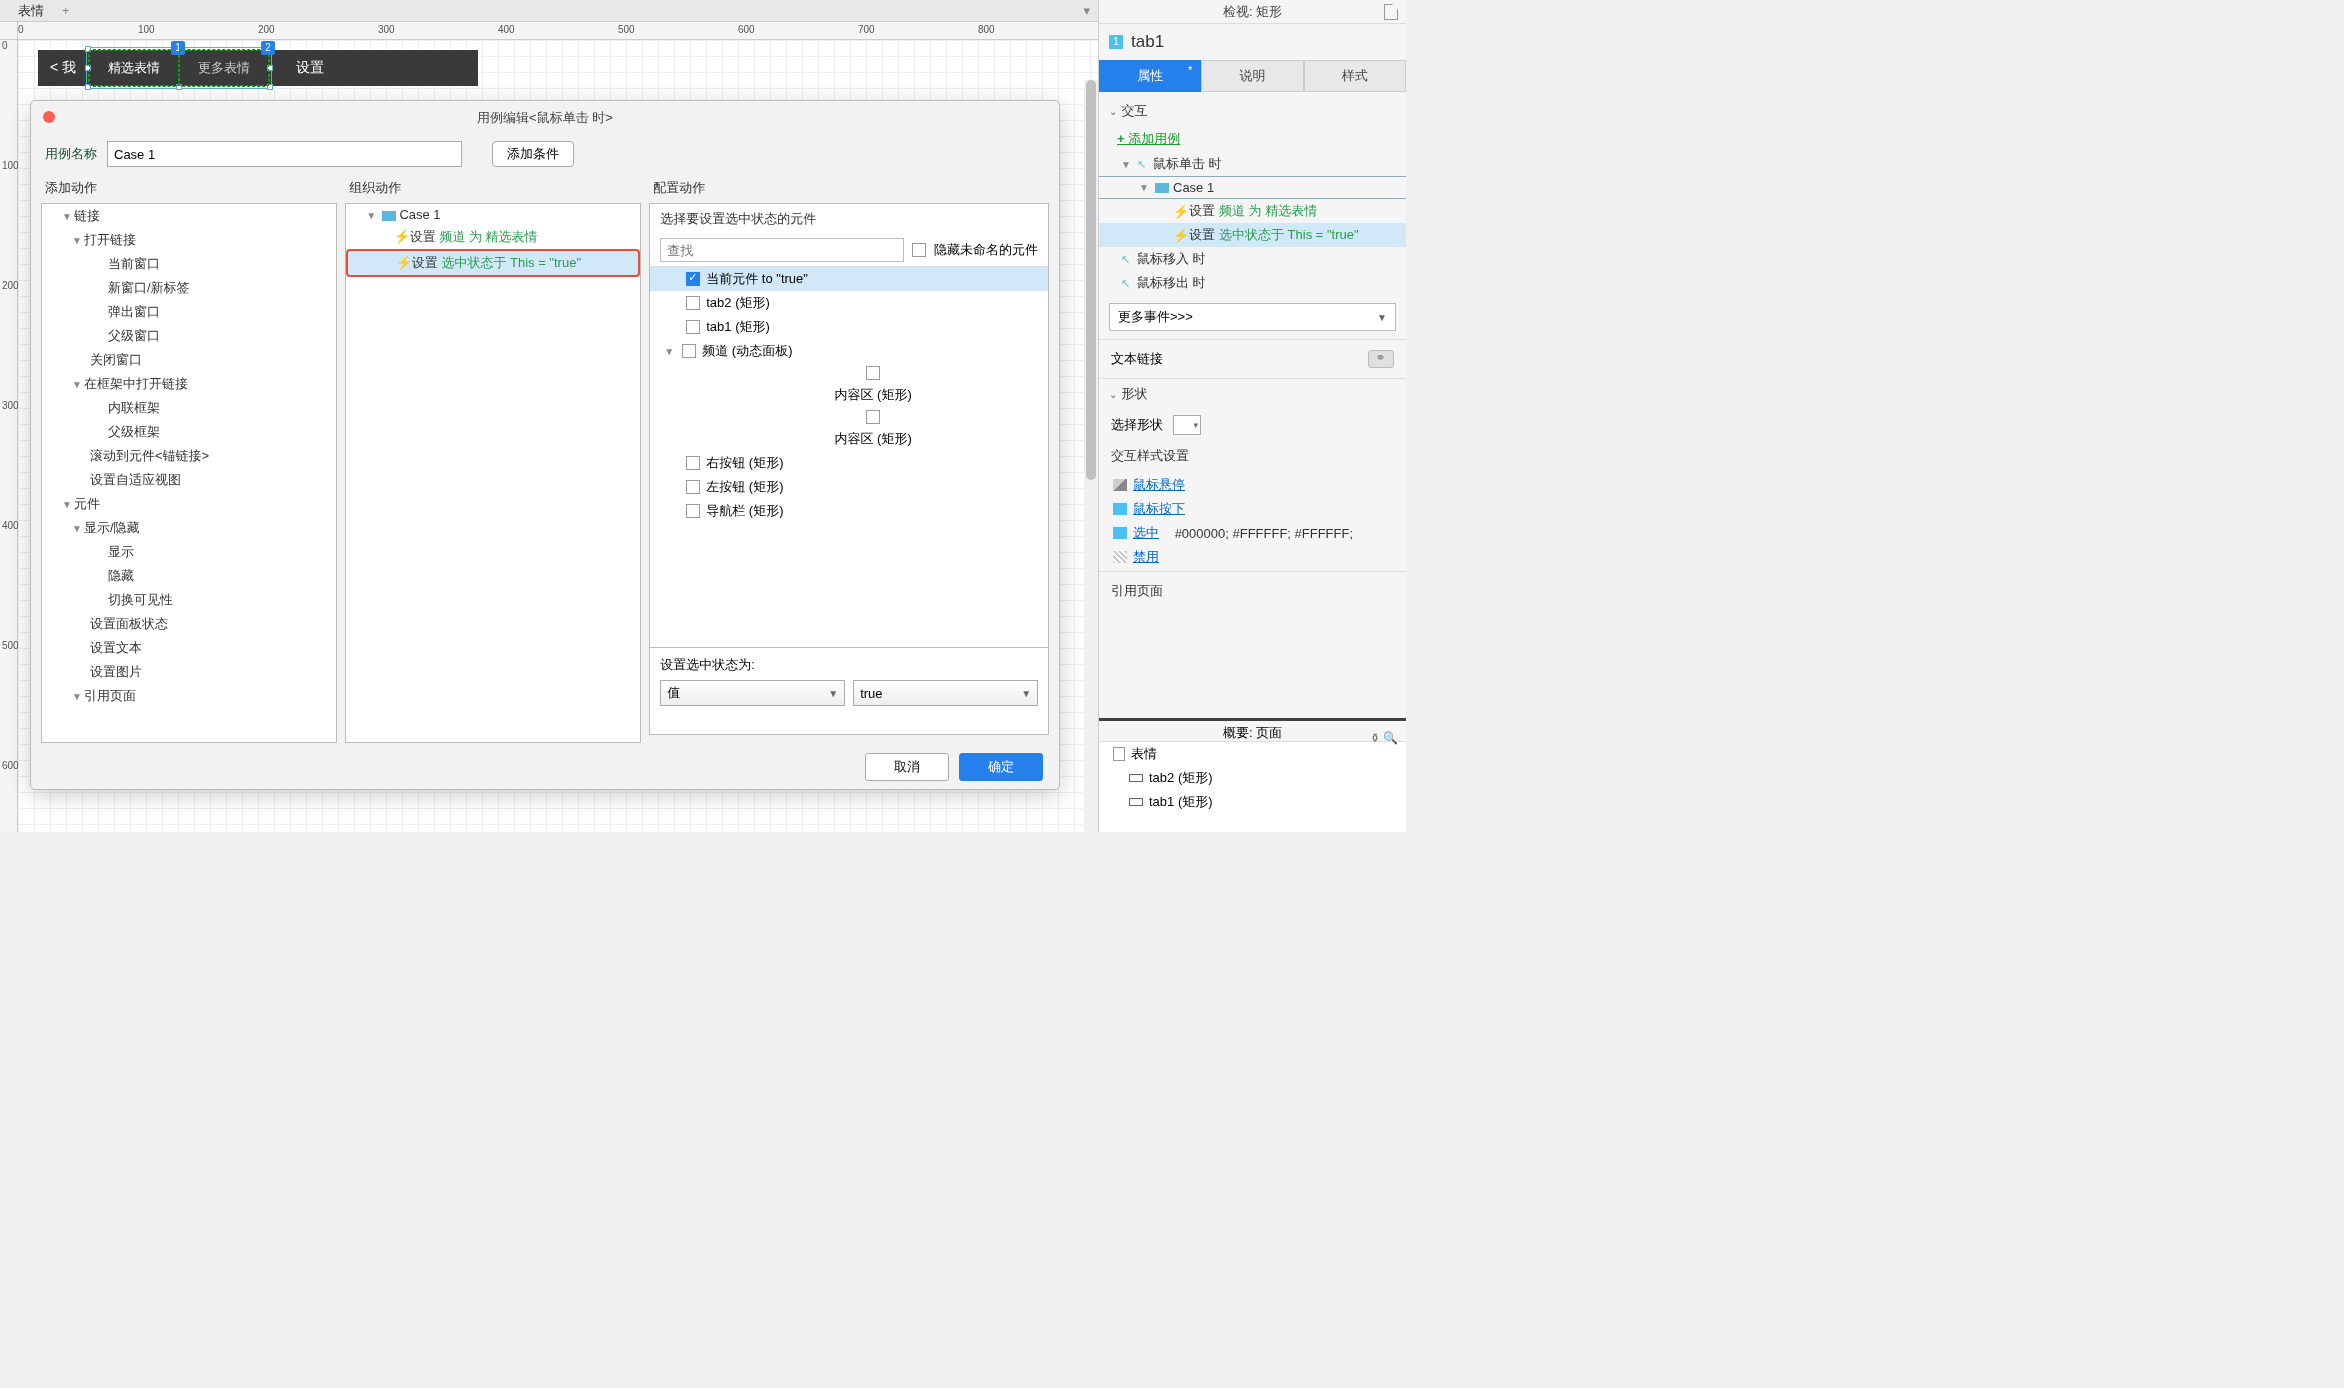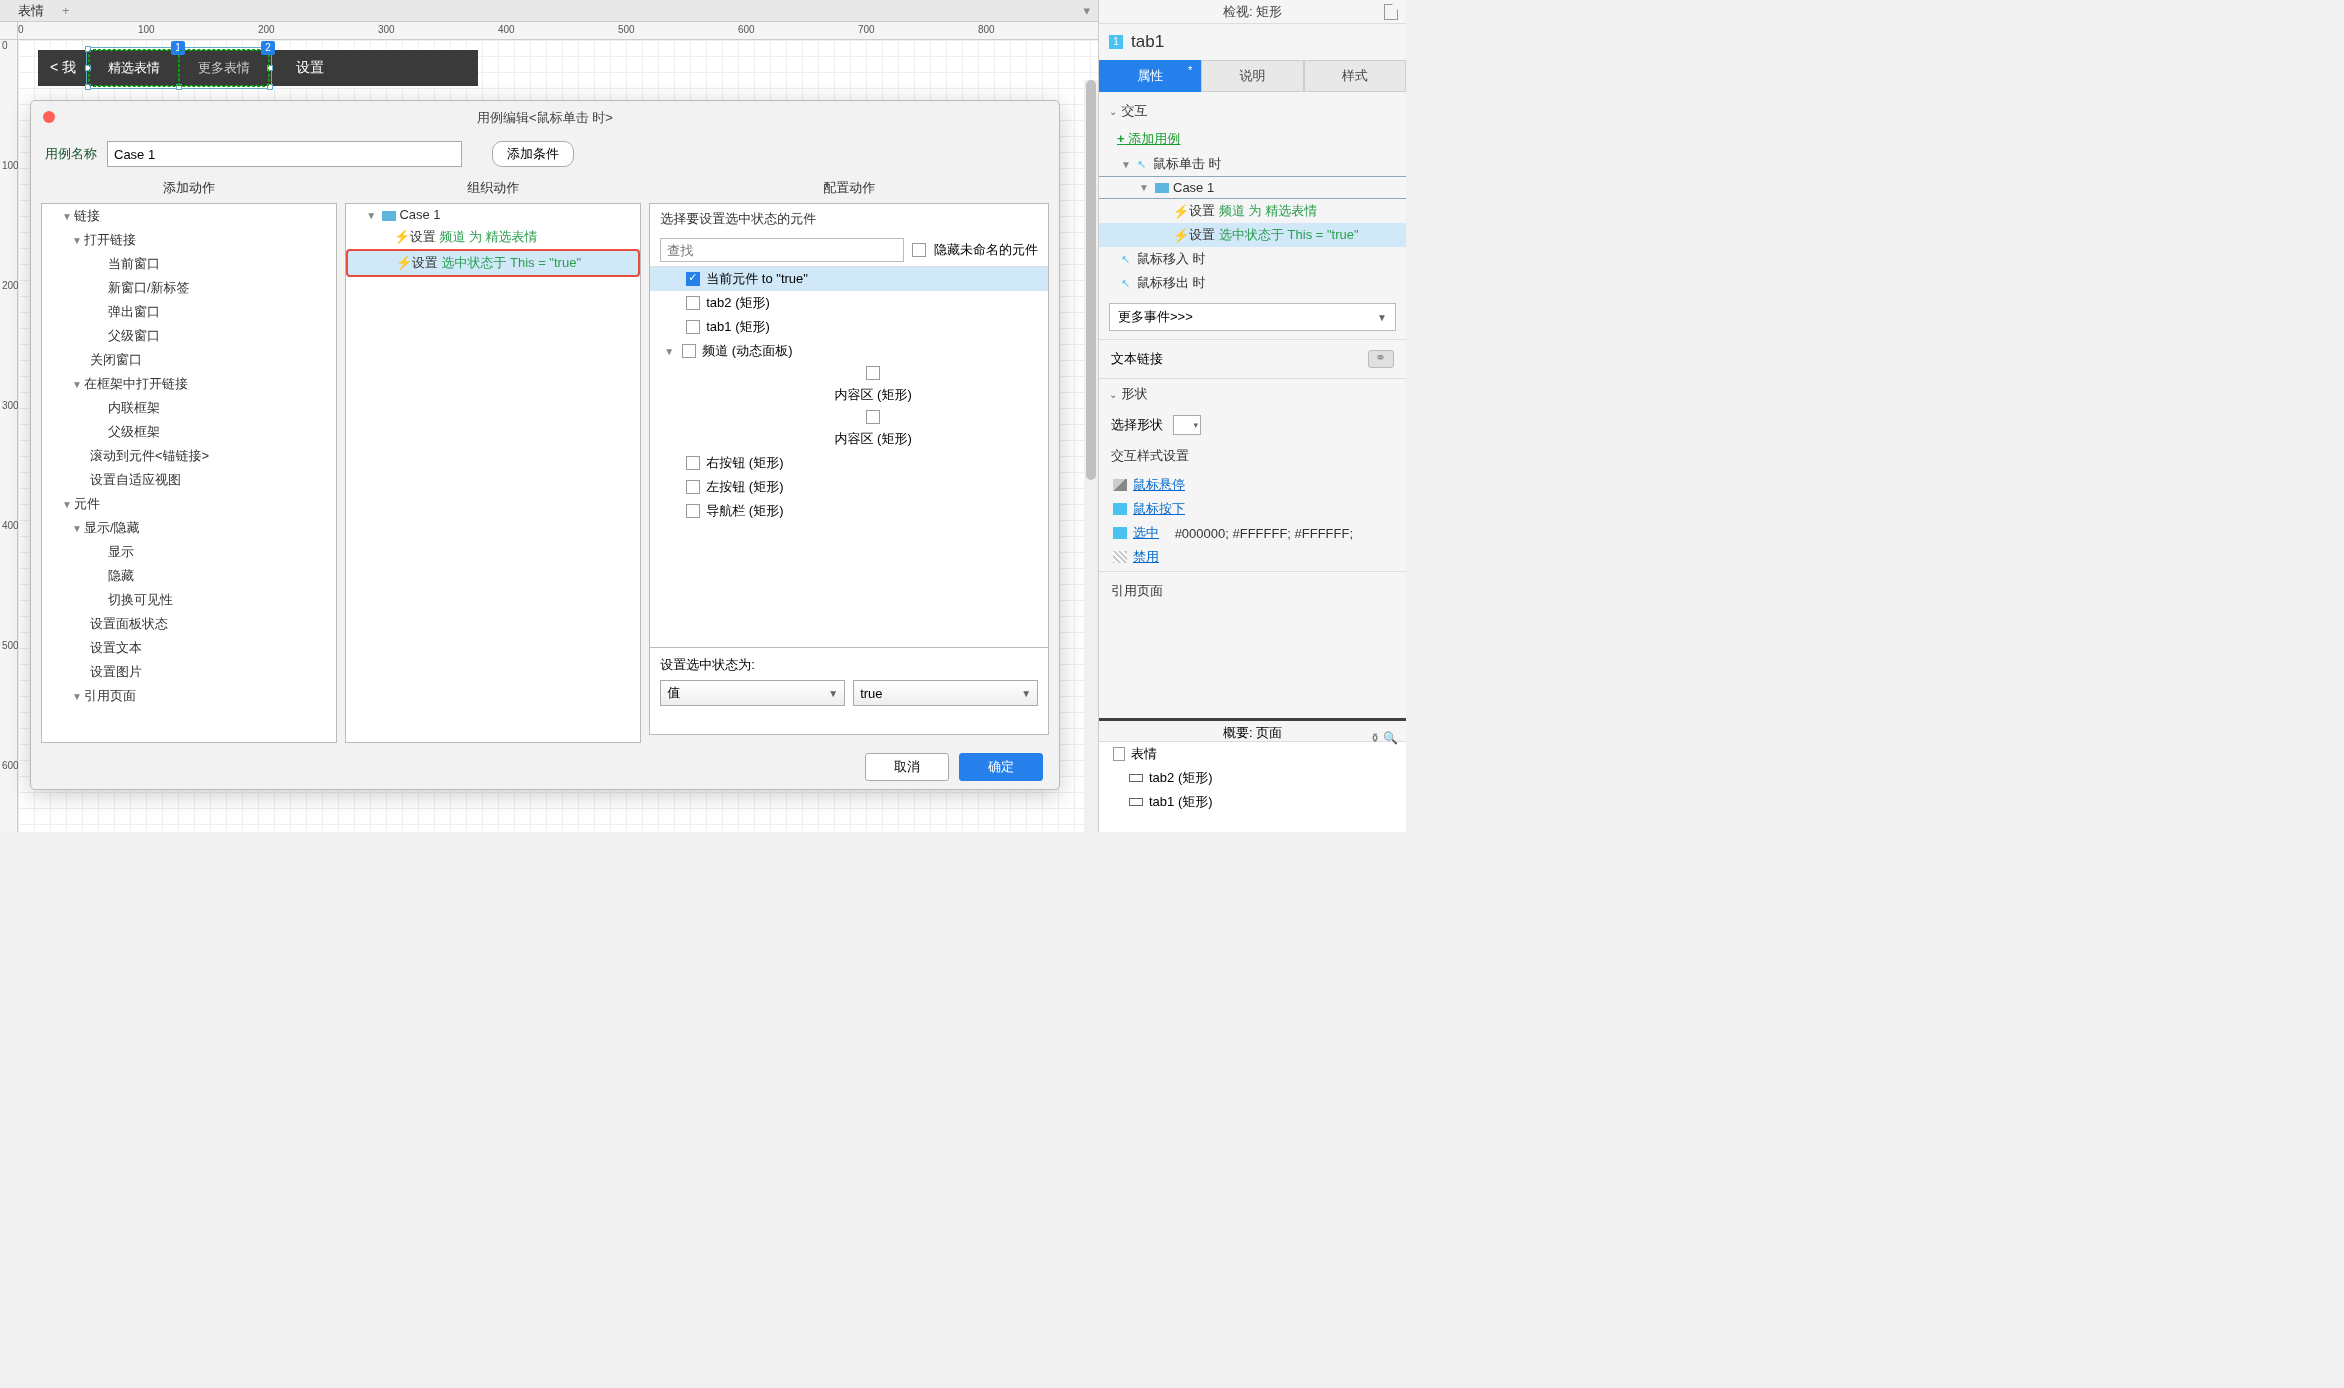--- a/index.html
+++ b/index.html
@@ -35,25 +35,25 @@
 
 .shadow-rect { position: absolute; top: 540px; left: 20px; width: 440px; height: 30px; background: #e0e0e0; opacity: 0.5; }
 
 
 .dialog { position: absolute; top: 100px; left: 30px; width: 1030px; height: 690px; background: #f2f2f2; border: 1px solid #bbb; border-radius: 5px; box-shadow: 0 5px 25px rgba(0,0,0,0.2); }
 .dialog-title { height: 34px; text-align: center; line-height: 34px; color: #444; position: relative; }
 .dialog-close { position: absolute; left: 12px; top: 10px; width: 12px; height: 12px; background: #ff5f57; border-radius: 50%; }
 .dialog-row { display: flex; align-items: center; padding: 6px 14px; gap: 10px; }
 .dialog-label { color: #14532d; }
 .dialog-input { flex: 0 0 355px; height: 26px; border: 1px solid #aaa; padding: 0 6px; background: #fff; }
-.dialog-btn { height: 26px; padding: 0 14px; border: 1px solid #aaa; background: #fff; border-radius: 10px; margin-left: 20px; }
+.dialog-btn { height: 26px; padding: 0 14px; border: 1px solid #aaa; background: #fff; border-radius: 4px; margin-left: 20px; }
 
 .dialog-cols { display: flex; gap: 8px; padding: 0 10px; }
 .col { flex: 1; }
-.col-header { padding: 6px 4px; color: #333; text-align: center; }
+.col-header { padding: 6px 4px; color: #333; }
 .col-box { border: 1px solid #bbb; background: #fff; height: 540px; overflow: auto; }
 .col-wide { flex: 1.35; }
 
 .tree-item { padding: 3px 4px 3px 20px; color: #333; cursor: default; position: relative; white-space: nowrap; }
 .tree-item.lv1 { padding-left: 30px; }
 .tree-item.lv2 { padding-left: 48px; }
 .tree-item.lv3 { padding-left: 66px; }
 .tree-arrow { color: #888; display: inline-block; width: 12px; font-size: 10px; }
 .tree-item.selected { background: #d0e8f8; }
 .tree-item.highlight { border: 2px solid #e74c3c; border-radius: 4px; }

